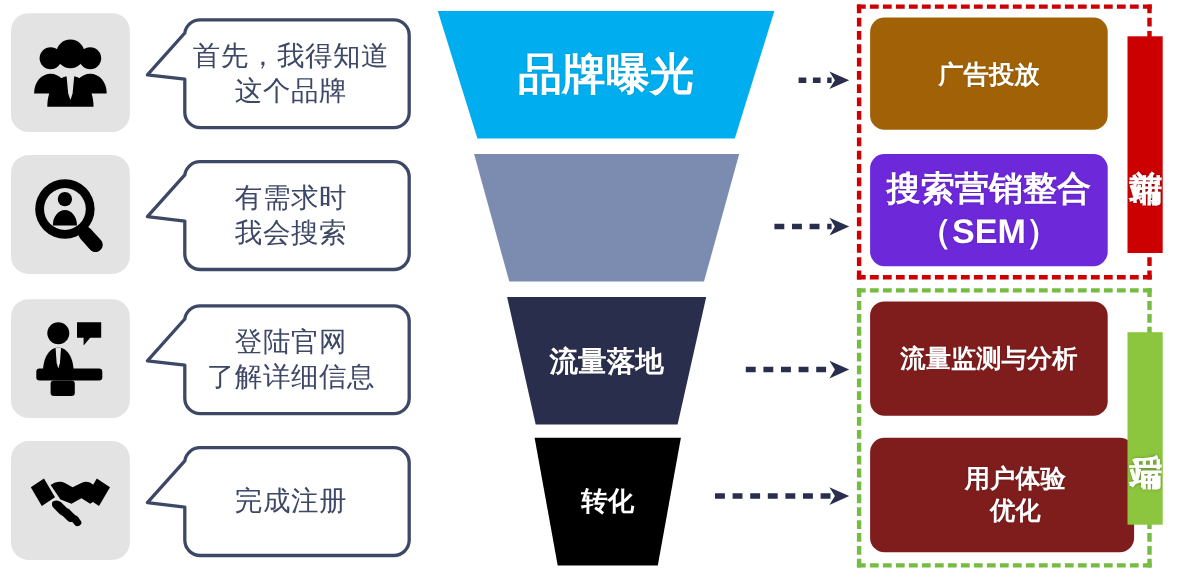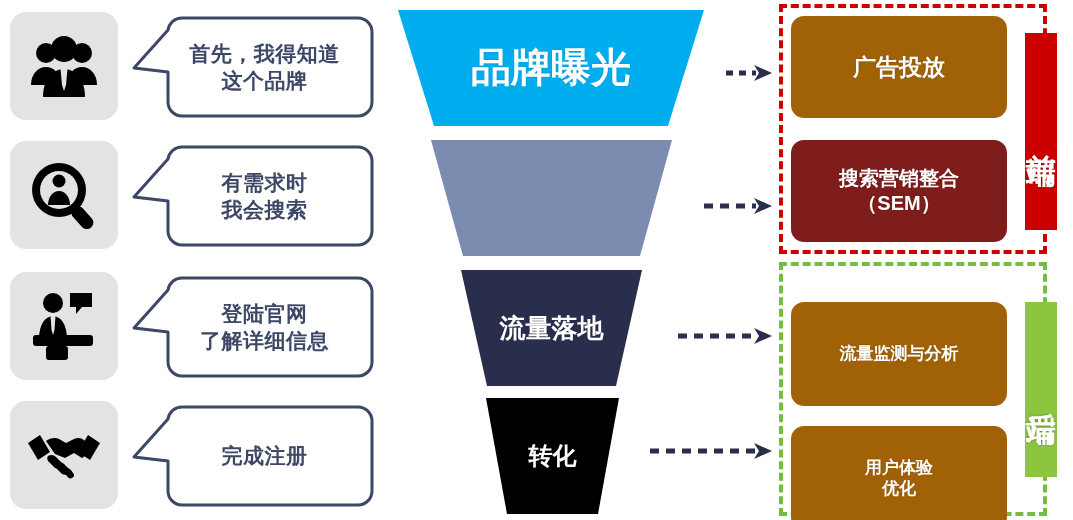--- a/index.html
+++ b/index.html
@@ -26,22 +26,22 @@
   .bubble{
     position:absolute;
     box-sizing:border-box;
   }
   .bubble .bub-svg{position:absolute;left:0;top:0;}
   .bubble .bub-text{
     position:absolute;
     left:34px;right:10px;top:0;bottom:0;
     display:flex;align-items:center;justify-content:center;
     color:#3d4766;
-    font-weight:bold;
-    font-size:21px;
+    font-weight:normal;
+    font-size:25px;
     line-height:1.30;
     text-align:center;
     white-space:pre-line;
     letter-spacing:.5px;
   }
 
   
   .funnel-seg{position:absolute;}
   .funnel-seg .seg-label{
     position:absolute;left:0;right:0;
@@ -63,22 +63,22 @@
     position:absolute;
     border-radius:13px;
     display:flex;align-items:center;justify-content:center;
     color:#ffffff;font-weight:bold;
     text-align:center;
     white-space:pre-line;
     line-height:1.26;
     text-shadow:0 0 2px rgba(0,0,0,.20);
   }
   .chip-ad{background:#a16207;font-size:23px;}
-  .chip-sem{background:#7f1d1d;font-size:20px;}
-  .chip-dark{background:#a16207;font-size:17px;margin-top:28px;}
+  .chip-sem{background:#6d28d9;font-size:31px;}
+  .chip-dark{background:#7f1d1d;font-size:23px;}
 
   .vtab{
     position:absolute;
     display:flex;align-items:center;justify-content:center;
     color:#ffffff;font-weight:bold;
     font-size:30px;
     line-height:1.06;
     writing-mode:vertical-rl;
     letter-spacing:2px;
     text-shadow:0 0 3px rgba(0,0,0,.25);
@@ -233,18 +233,18 @@
 
   <div class="chip chip-ad" style="left:791px;top:16px;width:216px;height:102px;">广告投放</div>
   <div class="chip chip-sem" style="left:791px;top:140px;width:216px;height:102px;">搜索营销整合
 （SEM）</div>
 
   <div class="vtab vtab-front" style="left:1025px;top:33px;width:32px;height:197px;">前端</div>
 
   <div class="group-frame frame-back" style="left:779px;top:262px;width:268px;height:254px;"></div>
 
   <div class="chip chip-dark" style="left:791px;top:274px;width:216px;height:104px;">流量监测与分析</div>
-  <div class="chip chip-dark" style="left:791px;top:398px;width:216px;height:104px;">用户体验
+  <div class="chip chip-dark" style="left:791px;top:398px;width:216px;height:104px;padding-left:24px;">用户体验
 优化</div>
 
   <div class="vtab vtab-back" style="left:1025px;top:302px;width:32px;height:175px;">后端</div>
 
 </div>
 
 </body></html>

